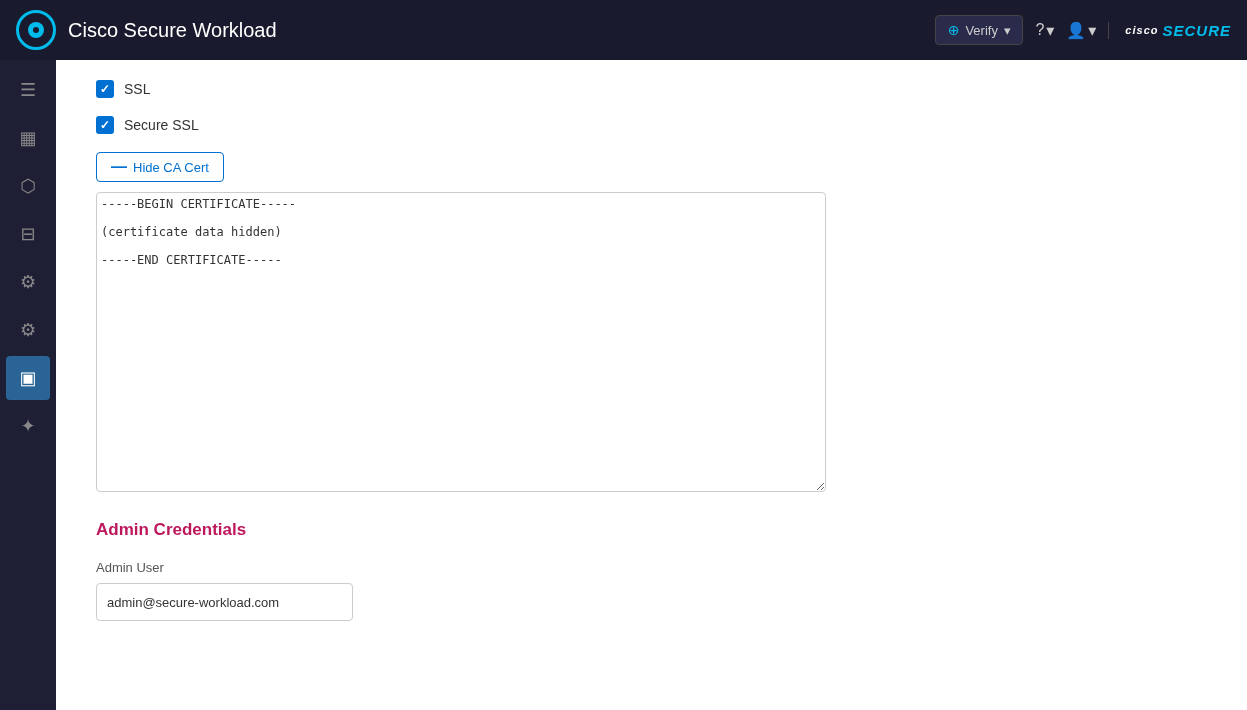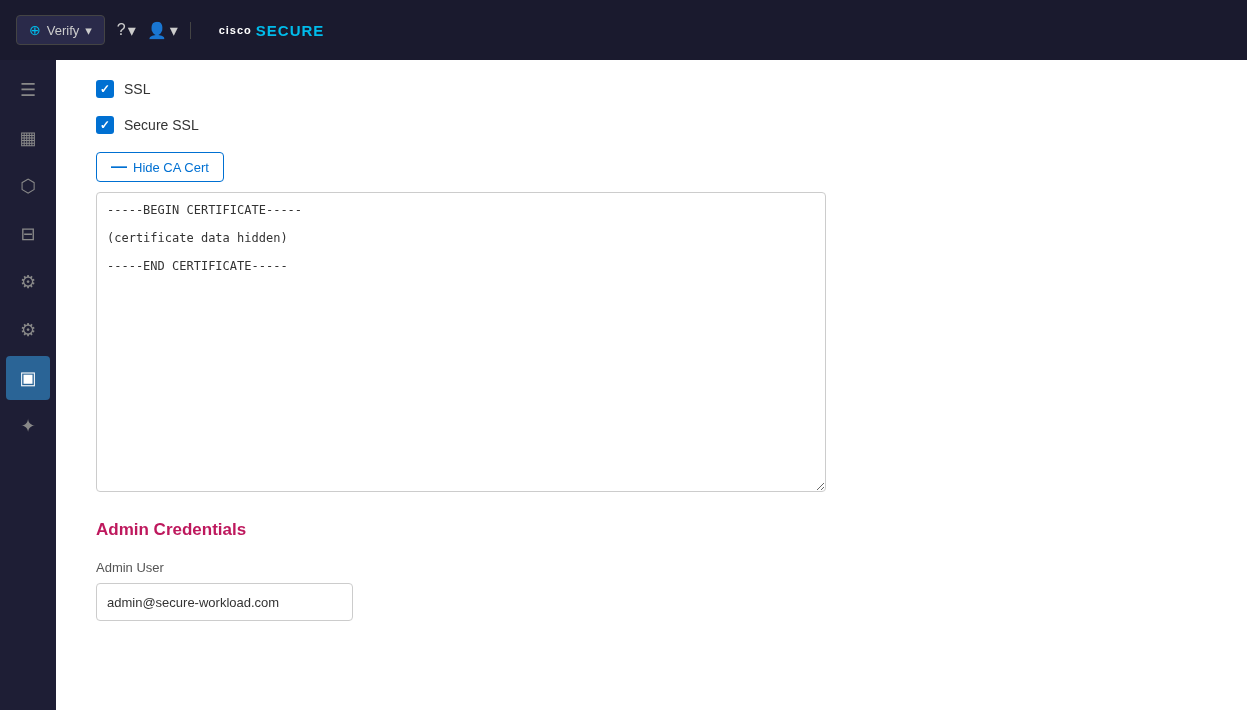--- a/index.html
+++ b/index.html
@@ -80,21 +80,22 @@
       cursor: pointer;
       display: flex;
       align-items: center;
       gap: 2px;
     }
     .cisco-secure-logo {
       display: flex;
       align-items: center;
       gap: 4px;
       border-left: 1px solid #444;
-      padding-left: 28px;
+      padding-left: 16px;
+      font-style: italic;
     }
     .cisco-text {
       color: #ffffff;
       font-size: 11px;
       font-weight: 700;
       letter-spacing: 1px;
     }
     .secure-text {
       color: #00bceb;
       font-size: 15px;
@@ -230,20 +231,26 @@
       font-size: 13px;
       color: #333;
       resize: vertical;
       background: #fff;
     }
   </style>
 </head>
 <body>
 
 <div class="header">
+  <div class="header-left">
+    <div class="logo-circle">
+      <div class="logo-inner"></div>
+    </div>
+    <span class="header-title">Cisco Secure Workload</span>
+  </div>
   <div class="header-right">
     <button class="default-btn">
       <span class="default-btn-icon">⊕</span>
       <span>Verify</span>
       <span>▾</span>
     </button>
     <div class="header-icon-btn">
       <span>?</span>
       <span>▾</span>
     </div>
@@ -303,21 +310,21 @@
 
     
 
     <button class="hide-ca-btn">
       <span class="hide-ca-btn-icon">—</span>
       <span>Hide CA Cert</span>
     </button>
 
     
     <div class="cert-textarea-wrapper">
-      <textarea style="font-family: monospace; font-size: 12px; padding: 10px; color: rgb(51, 51, 51); width: 100%; height: 300px; border: 1px solid rgb(204, 204, 204); border-radius: 4px; resize: vertical; background: rgb(255, 255, 255); position: relative; z-index: 1;">-----BEGIN CERTIFICATE-----
+      <textarea style="font-family: monospace; font-size: 12px; padding: 4px; color: rgb(51, 51, 51); width: 100%; height: 300px; border: 1px solid rgb(204, 204, 204); border-radius: 4px; resize: vertical; background: rgb(255, 255, 255); position: relative; z-index: 1;">-----BEGIN CERTIFICATE-----
 
 (certificate data hidden)
 
 -----END CERTIFICATE-----</textarea>
     </div>
 
     
     <div class="section-title">Admin Credentials</div>
 
     <div class="field-label">Admin User</div>

